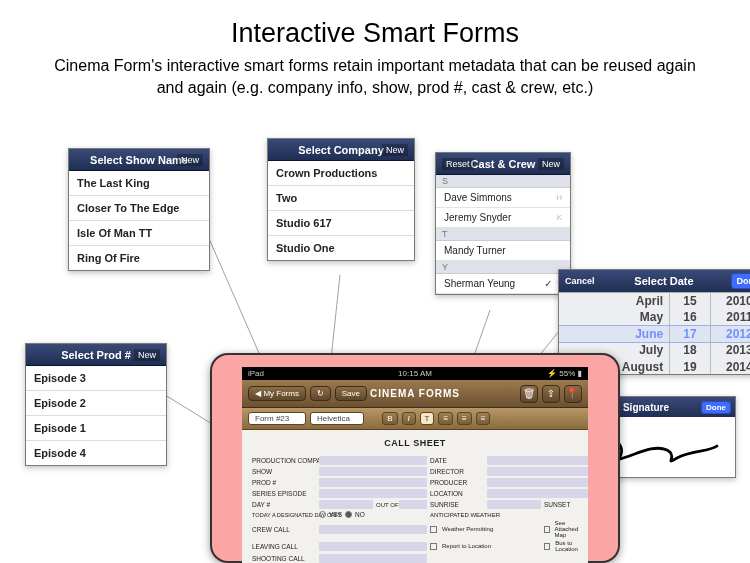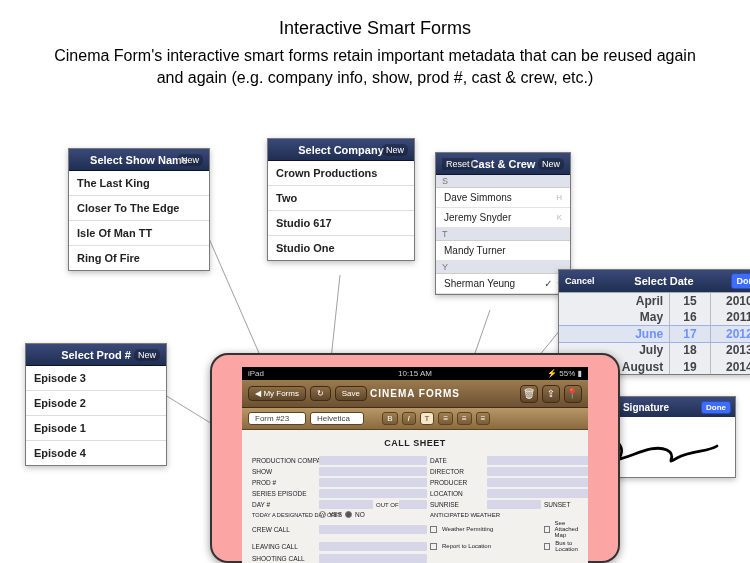--- a/index.html
+++ b/index.html
@@ -6,21 +6,21 @@
   body {
     width: 750px;
     height: 563px;
     background: #fff;
     font-family: "Helvetica Neue", Helvetica, Arial, sans-serif;
     position: relative;
     overflow: hidden;
   }
   .page-title {
     text-align: center;
-    font-size: 18px;
+    font-size: 27px;
     font-weight: 300;
     color: #000;
     padding-top: 18px;
   }
   .page-subtitle {
     text-align: center;
     font-size: 16px;
     font-weight: 300;
     color: #000;
     padding: 6px 40px 0;
@@ -47,21 +47,21 @@
     font-size: 11px;
     font-weight: 600;
     border-bottom: 1px solid #0c1430;
   }
   .panel-header .hdr-left {
     position: absolute; left: 6px; font-size: 9px; font-weight: 400;
     background: rgba(0,0,0,.25); padding: 1px 4px; border-radius: 1px;
   }
   .panel-header .hdr-right {
     position: absolute; right: 6px; font-size: 9px; font-weight: 400;
-    background: rgba(0,0,0,.25); padding: 1px 4px; border-radius: 5px;
+    background: rgba(0,0,0,.25); padding: 1px 4px; border-radius: 0;
   }
   .panel-list { }
   .panel-list .row {
     padding: 6px 8px;
     border-bottom: 1px solid #ddd;
     font-size: 11px;
     font-weight: 600;
     color: #222;
   }
   .panel-list .row:last-child { border-bottom: none; }

